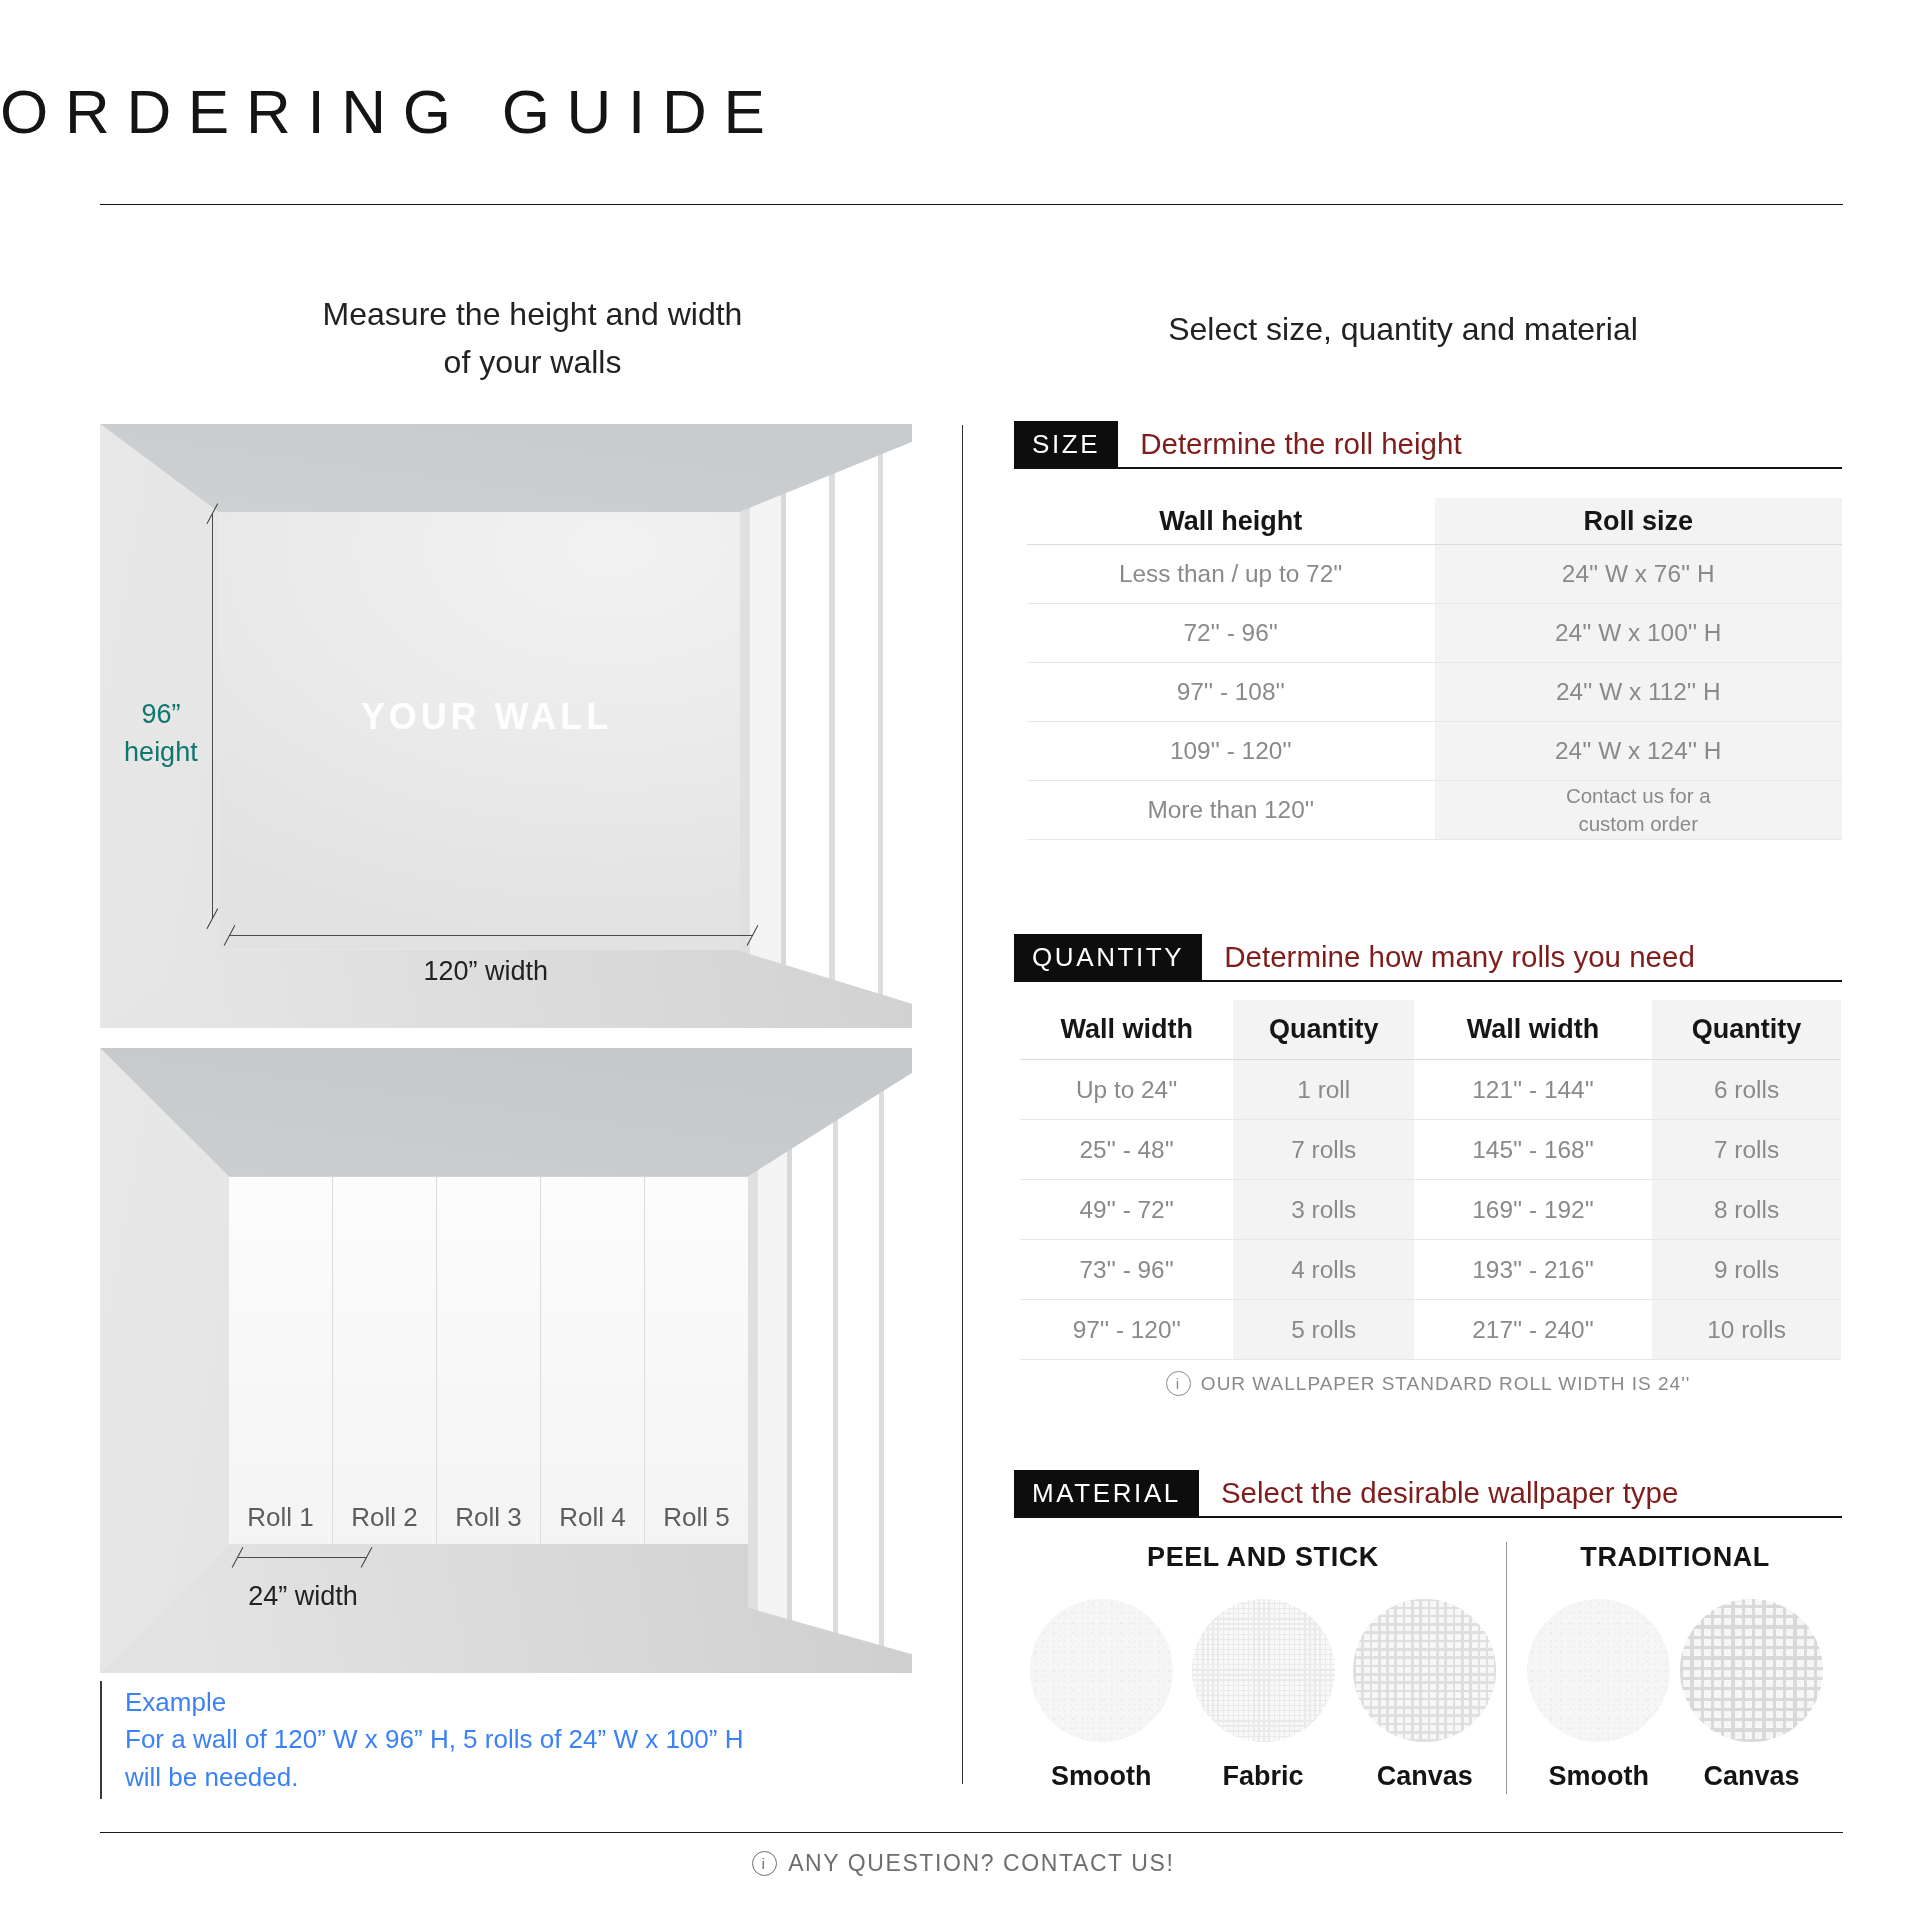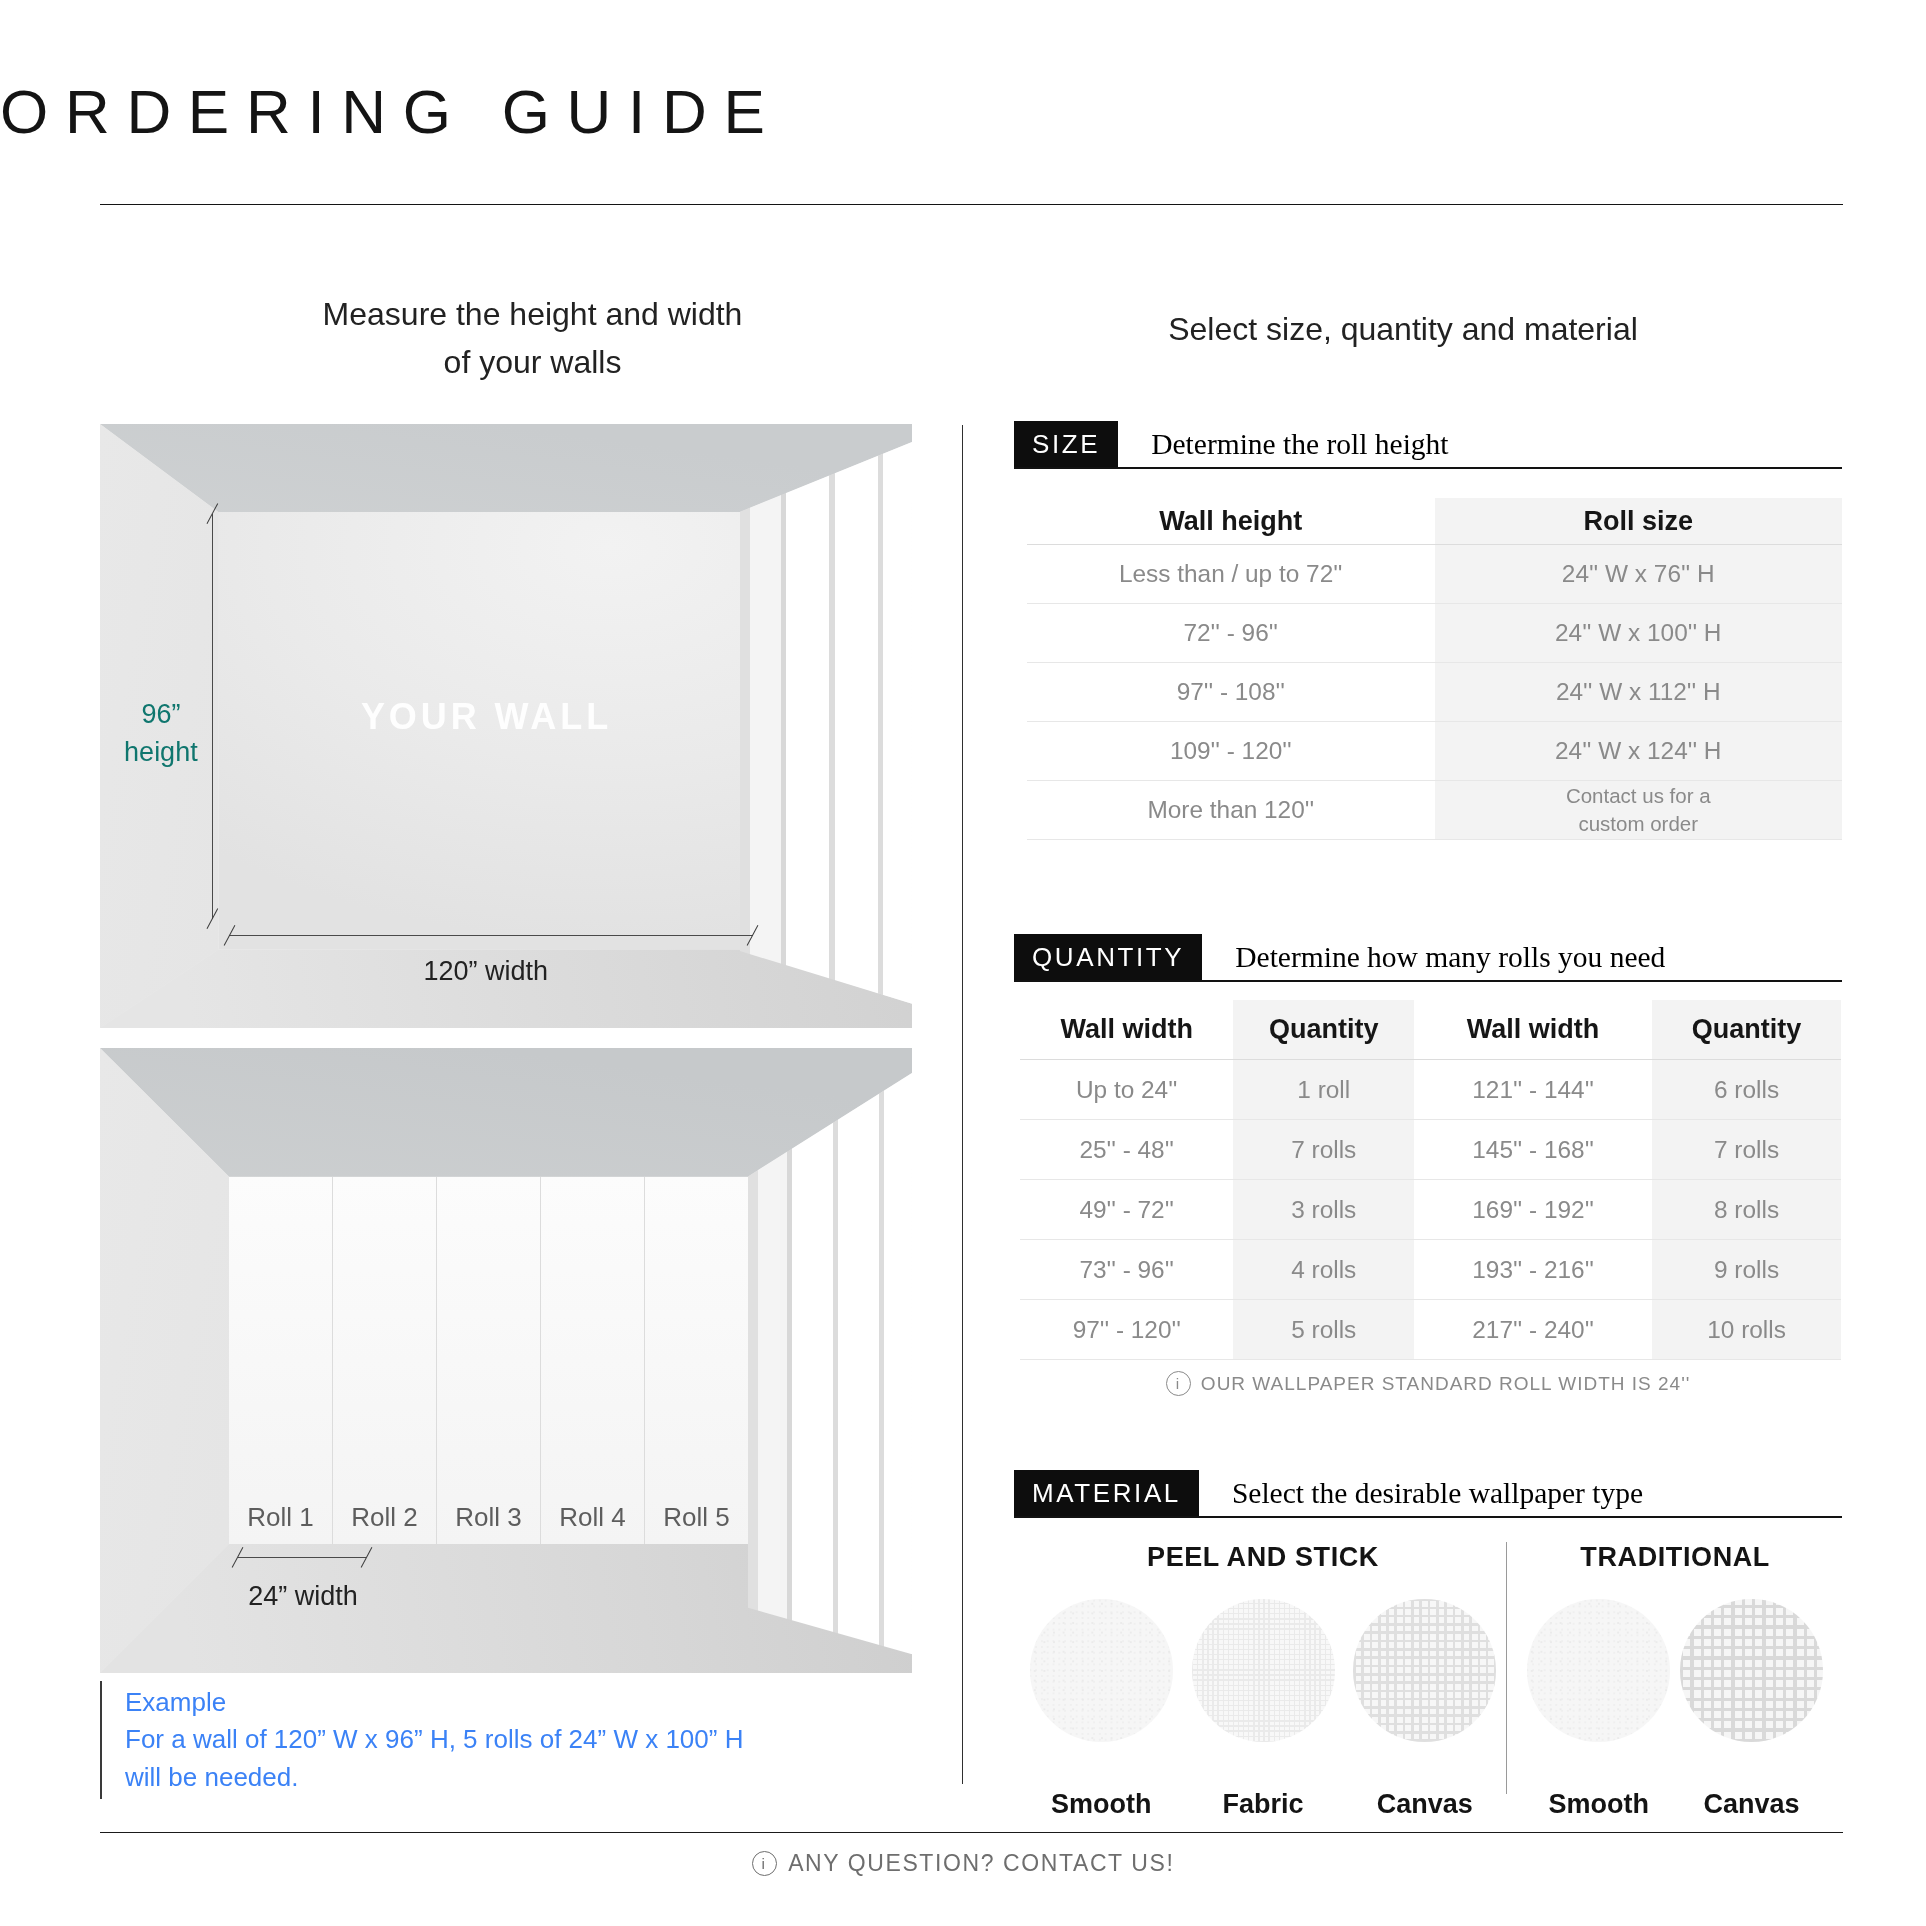--- a/index.html
+++ b/index.html
@@ -83,21 +83,21 @@
   .example{position:absolute;left:100px;top:1681px;width:809px;border-left:2.6px solid #3a3a3a;
     padding:2.6px 0 2.6px 23px;font-size:26px;line-height:1.45;color:#3b82f6;box-sizing:border-box;}
 
   
   .vdivider{position:absolute;left:962px;top:425px;height:1359px;width:1.3px;background:var(--divider,#2f2f2f);}
 
   .sec-header{position:absolute;left:1014px;width:828px;display:flex;align-items:stretch;
     border-bottom:2.6px solid #121212;}
   .badge{background:var(--accent,#0d0d0d);color:var(--badge_text,#fff);font-size:26px;letter-spacing:2.6px;
     display:flex;align-items:center;padding:0 18px;height:46px;}
-  .sec-title{font-size:29.5px;color:#000000;display:flex;align-items:center;padding-left:33px;font-family:Liberation Serif, serif;}
+  .sec-title{font-size:29.5px;color:#7f1d1d;display:flex;align-items:center;padding-left:22px;}
   #size-header{top:421px;} #quantity-header{top:934px;} #material-header{top:1470px;}
 
   .grid-table{position:absolute;display:grid;}
   #size-table{left:1027px;top:498px;width:815px;grid-template-columns:1fr 1fr;}
   #quantity-table{left:1020px;top:1000px;width:821px;grid-template-columns:26% 22% 29% 23%;}
   .cell{display:flex;align-items:center;justify-content:center;text-align:center;
     font-size:24.4px;color:var(--muted_text,#8a8a8a);min-height:58px;border-bottom:1.3px solid var(--row_line,#e7e7e7);}
   #quantity-table .cell{min-height:59px;}
   .cell.header{font-size:27px;color:#161616;font-weight:700;min-height:46px;border-bottom:1.3px solid #dcdcdc;}
   .cell.alt{background:var(--table_alt_bg,#f3f3f3);}
@@ -109,21 +109,21 @@
     display:inline-flex;align-items:center;justify-content:center;font-size:15.4px;color:#8a8a8a;font-style:normal;}
 
   
   .mat-groups{position:absolute;left:1020px;top:1538px;width:823px;display:flex;justify-content:flex-end;}
   .mat-group{display:flex;flex-direction:column;align-items:center;}
   #mat-group-1{width:486px;}
   .mat-divider{width:1.3px;background:#9a9a9a;height:252px;margin-top:3.9px;}
   #mat-group-2{flex:1;}
   .mat-name{font-size:27px;font-weight:700;letter-spacing:0.6px;color:#141414;margin:3.9px 0 26px 0;}
   .swatch-row{display:flex;gap:7.7px;}
-  .swatch{display:flex;flex-direction:column;align-items:center;width:154px;gap:28px;}
+  .swatch{display:flex;flex-direction:column;align-items:center;width:154px;}
   #mat-group-2 .swatch{width:145px;}
   .swatch-circle{width:143px;height:143px;border-radius:50%;}
   .tex-smooth{background-color:#f6f6f6;
     background-image:radial-gradient(#ebebeb 1px,transparent 1.3px),radial-gradient(#efefef 0.9px,transparent 1.2px);
     background-size:9.6px 9.6px,5.8px 5.8px;background-position:0 0,3.2px 4.5px;}
   .tex-fabric{background-color:#f8f8f8;
     background-image:repeating-linear-gradient(0deg,#eaeaea 0 1.3px,transparent 1.3px 5.1px),
       repeating-linear-gradient(90deg,#eaeaea 0 1.3px,transparent 1.3px 5.1px);}
   .tex-canvas{background-color:#f7f7f7;
     background-image:repeating-linear-gradient(0deg,#dfdfdf 0 2.6px,transparent 2.6px 8.3px),

